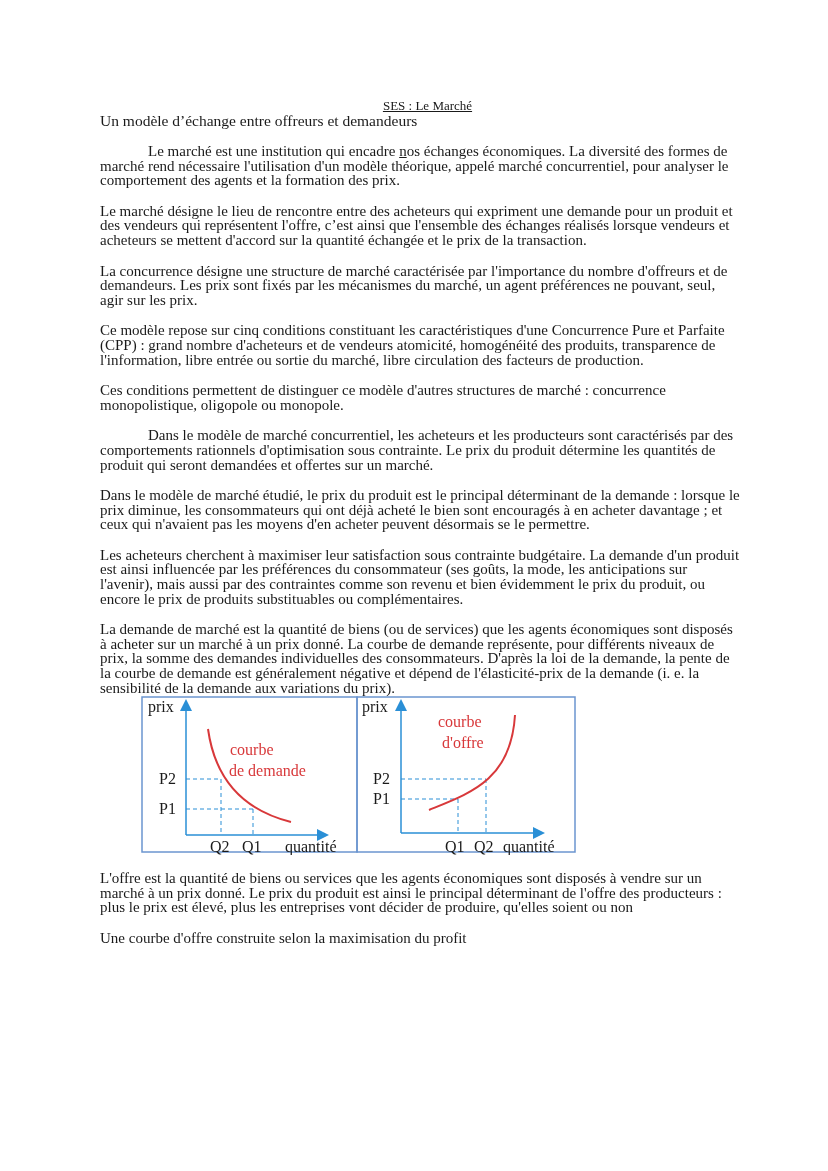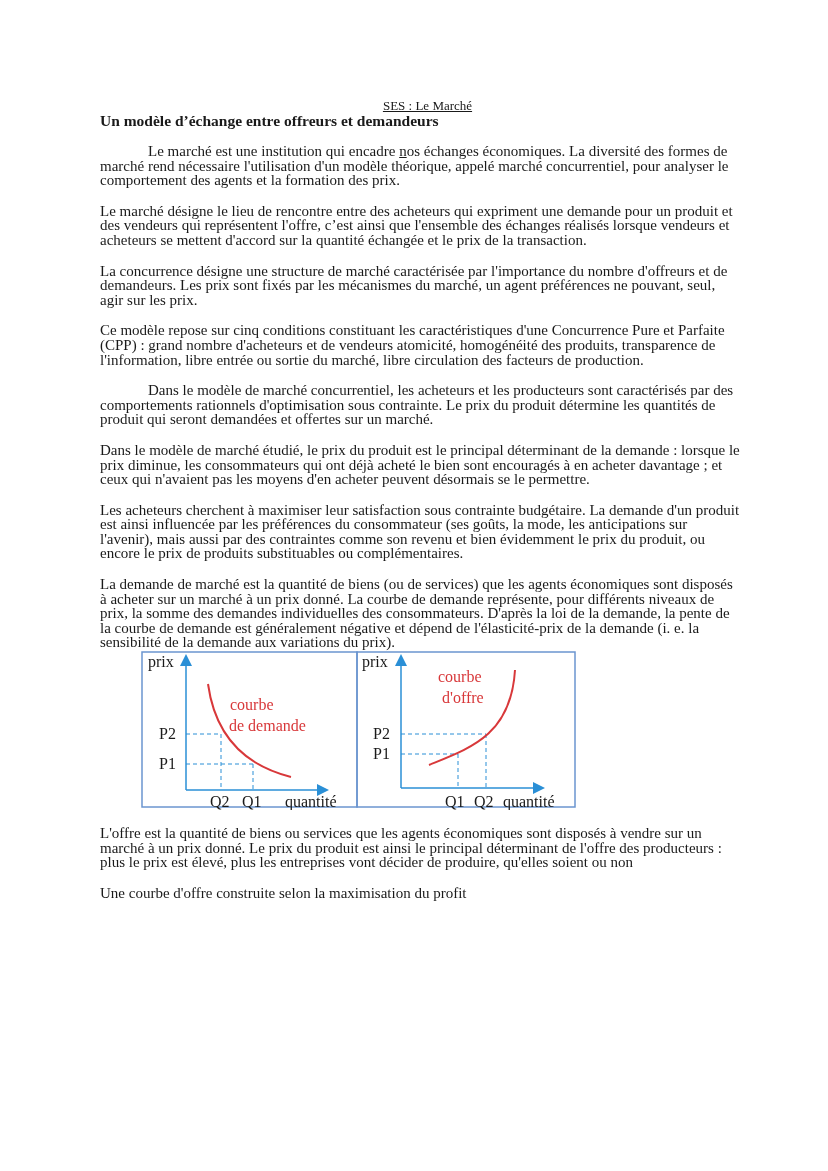--- a/index.html
+++ b/index.html
@@ -2,39 +2,40 @@
 <html><head>
   <meta charset="utf-8">
   <style>
     html, body { margin: 0; padding: 0; background: #ffffff; }
     body { width: 828px; height: 1171px; position: relative; overflow: hidden;
            font-family: "Liberation Serif", "DejaVu Serif", serif; color: #1a1a1a; }
     .page { position: absolute; left: 100px; top: 98px; width: 640px; }
     .doc-title { text-align: center; font-size: 13px; text-decoration: underline; line-height: 15px; margin: 0 0 0 15px; }
     .section-title { font-size: 19px; font-weight: bold; line-height: 22px; margin: 0 0 12px 24px; }
     .section-title .num { display: inline-block; width: 28px; }
-    .subhead { font-size: 15.5px; font-weight: bold; line-height: 15px; margin: 0; }
+    .subhead { font-size: 15.5px; font-weight: normal; line-height: 15px; margin: 0; }
     p { margin: 16px 0 15px 0; font-size: 15px; line-height: 14.6px; }
     p.tight { margin-bottom: 0; }
     .indent { text-indent: 48px; }
     u.ul { text-decoration: underline; }
     .figure { position: relative; width: 440px; height: 160px; margin: 0 0 14px 41px; }
     svg text { font-family: "Liberation Serif", "DejaVu Serif", serif; }
   </style>
 </head>
 <body>
 
 <div class="page">
   <div class="doc-title">SES : Le Marché</div>
 
   <div class="subhead">Un modèle d’échange entre offreurs et demandeurs</div>
   <p class="indent"><span>Le marché est une institution qui encadre </span><u class="ul">n</u><span>os échanges économiques. La diversité des formes de marché rend nécessaire l'utilisation d'un modèle théorique, appelé marché concurrentiel, pour analyser le comportement des agents et la formation des prix.</span></p>
   <p>Le marché désigne le lieu de rencontre entre des acheteurs qui expriment une demande pour un produit et des vendeurs qui représentent l'offre, c’est ainsi que l'ensemble des échanges réalisés lorsque vendeurs et acheteurs se mettent d'accord sur la quantité échangée et le prix de la transaction.</p>
   <p class="tight">La concurrence désigne une structure de marché caractérisée par l'importance du nombre d'offreurs et de demandeurs. Les prix sont fixés par les mécanismes du marché, un agent préférences ne pouvant, seul, agir sur les prix.</p>
   <p>Ce modèle repose sur cinq conditions constituant les caractéristiques d'une Concurrence Pure et Parfaite (CPP) : grand nombre d'acheteurs et de vendeurs atomicité, homogénéité des produits, transparence de l'information, libre entrée ou sortie du marché, libre circulation des facteurs de production.</p>
+  <p>Ces conditions permettent de distinguer ce modèle d'autres structures de marché : concurrence monopolistique, oligopole ou monopole.</p>
 
   <p class="indent">Dans le modèle de marché concurrentiel, les acheteurs et les producteurs sont caractérisés par des comportements rationnels d'optimisation sous contrainte. Le prix du produit détermine les quantités de produit qui seront demandées et offertes sur un marché.</p>
   <p>Dans le modèle de marché étudié, le prix du produit est le principal déterminant de la demande : lorsque le prix diminue, les consommateurs qui ont déjà acheté le bien sont encouragés à en acheter davantage ; et ceux qui n'avaient pas les moyens d'en acheter peuvent désormais se le permettre.</p>
   <p>Les acheteurs cherchent à maximiser leur satisfaction sous contrainte budgétaire. La demande d'un produit est ainsi influencée par les préférences du consommateur (ses goûts, la mode, les anticipations sur l'avenir), mais aussi par des contraintes comme son revenu et bien évidemment le prix du produit, ou encore le prix de produits substituables ou complémentaires.</p>
   <p class="tight">La demande de marché est la quantité de biens (ou de services) que les agents économiques sont disposés à acheter sur un marché à un prix donné. La courbe de demande représente, pour différents niveaux de prix, la somme des demandes individuelles des consommateurs. D'après la loi de la demande, la pente de la courbe de demande est généralement négative et dépend de l'élasticité-prix de la demande (i. e. la sensibilité de la demande aux variations du prix).</p>
 
   <div class="figure">
     <svg width="440" height="160" viewBox="0 0 440 160">
       <defs>
         <marker id="arr" markerWidth="8" markerHeight="8" refX="4" refY="4" orient="auto">

